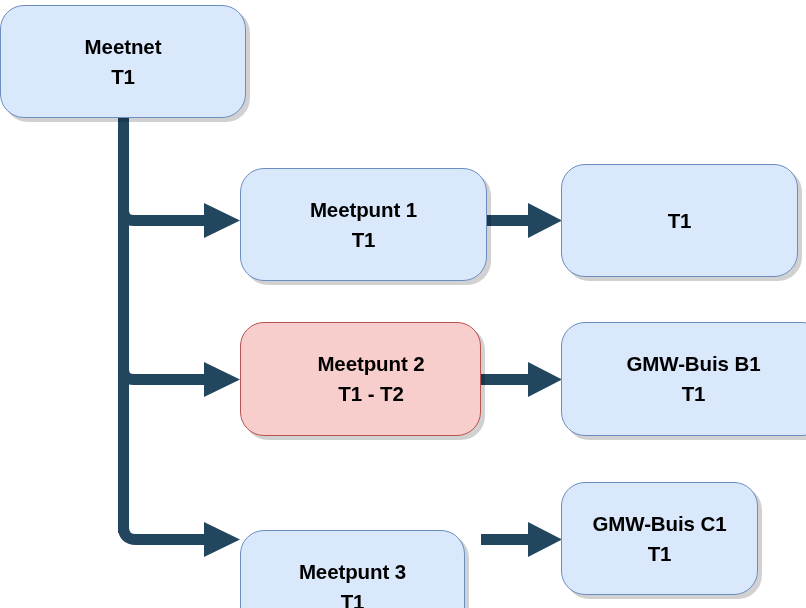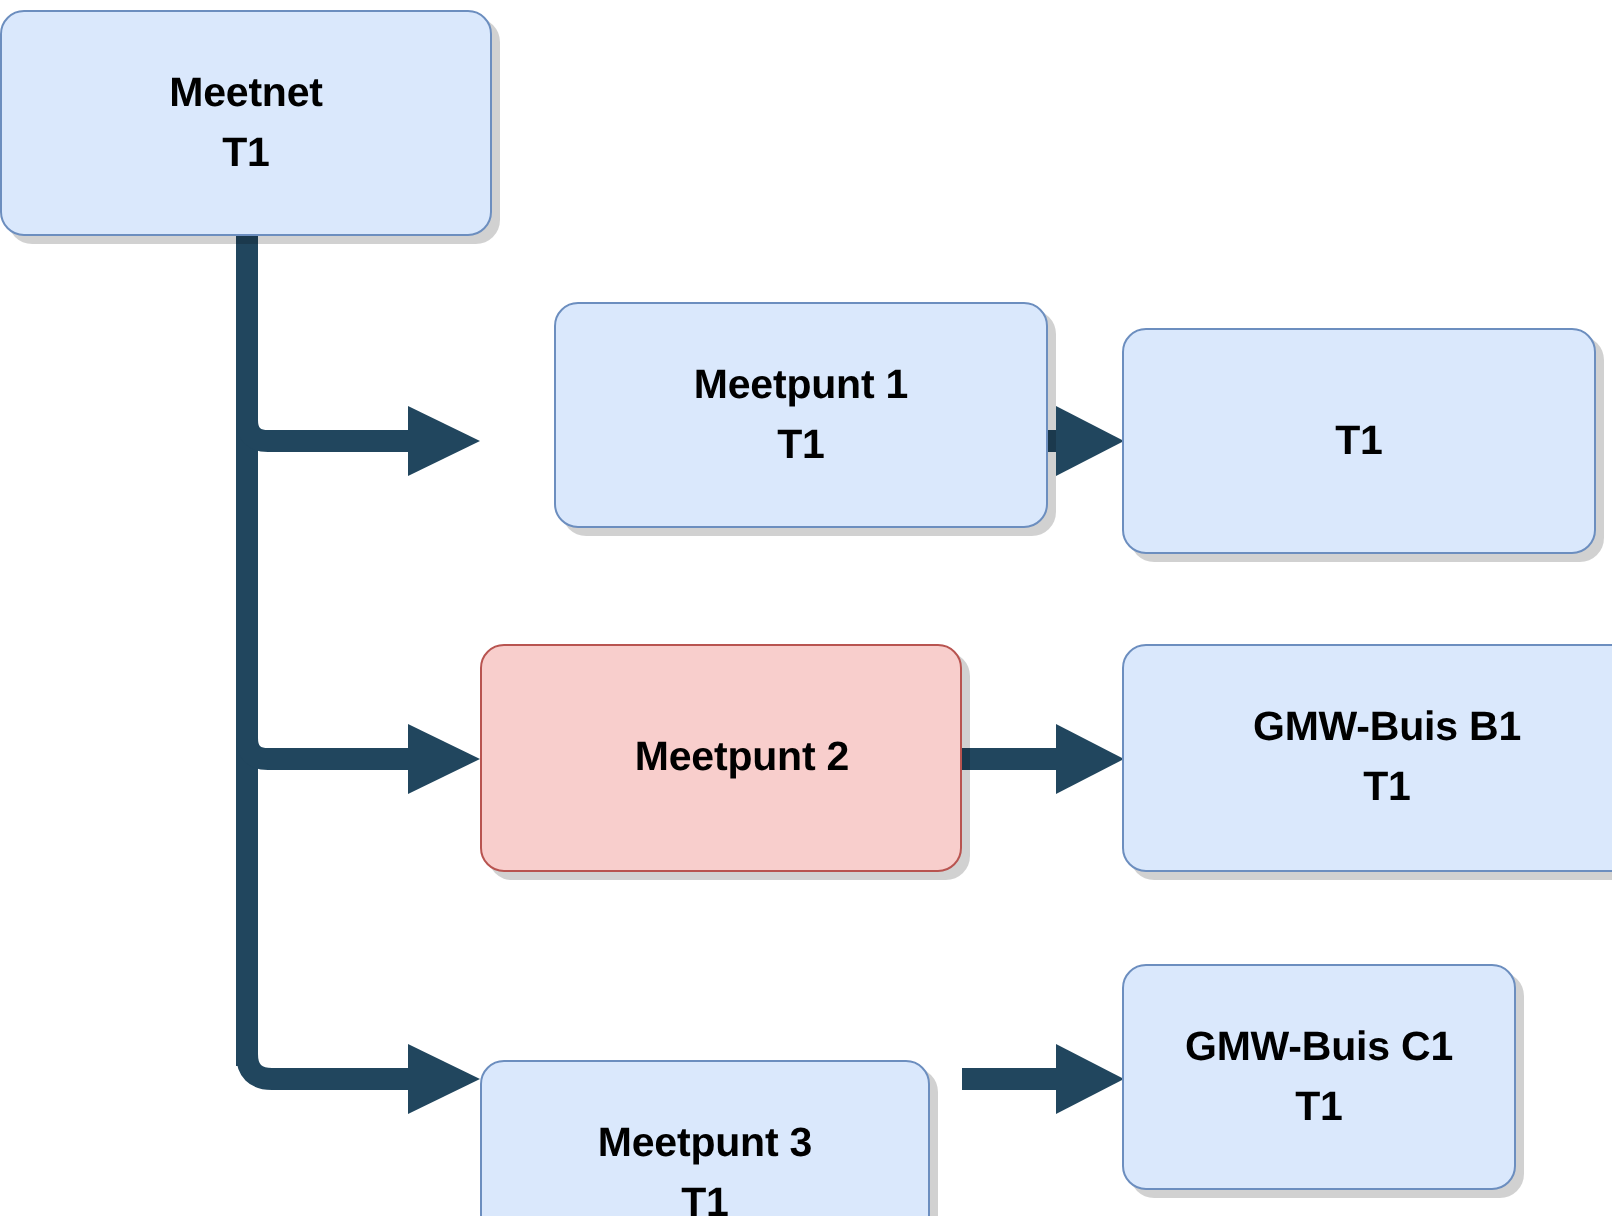--- a/index.html
+++ b/index.html
@@ -13,21 +13,21 @@
   #canvas {
     position: relative;
     width: 806px;
     height: 608px;
     background: #ffffff;
     overflow: hidden;
   }
   .node {
     position: absolute;
     box-sizing: border-box;
-    border-radius: 12px;
+    border-radius: 24px;
     display: flex;
     flex-direction: column;
     align-items: center;
     justify-content: center;
     text-align: center;
     font-weight: bold;
     font-size: 20.5px;
     line-height: 30px;
     color: #000000;
     letter-spacing: -0.1px;
@@ -83,27 +83,28 @@
 
     <path d="M 481 539.5 L 532 539.5" fill="none" stroke="#21465E" stroke-width="11"></path>
     <polygon points="528,522 562,539.5 528,557" fill="#21465E"></polygon>
   </svg>
 
   <div class="node blue" style="left:0px; top:5px; width:246px; height:113px;">
     <span class="line1">Meetnet</span>
     <span class="line2">T1</span>
   </div>
 
-  <div class="node blue" style="left:240px; top:151px; width:247px; height:113px;margin-left:37px;">
+  <div class="node blue" style="left:240px; top:168px; width:247px; height:113px;">
     <span class="line1">Meetpunt 1</span>
     <span class="line2">T1</span>
   </div>
 
   <div class="node red" style="left:240px; top:322px; width:241px; height:114px;padding-left:21px;">
     <span class="line1">Meetpunt 2</span>
+    <span class="line2">T1 - T2</span>
   </div>
 
   <div class="node blue" style="left:240px; top:482px; width:225px; height:113px;margin-top:48px;">
     <span class="line1">Meetpunt 3</span>
     <span class="line2">T1</span>
   </div>
 
   <div class="node blue" style="left:561px; top:164px; width:237px; height:113px;">
     <span class="line2">T1</span>
   </div>

